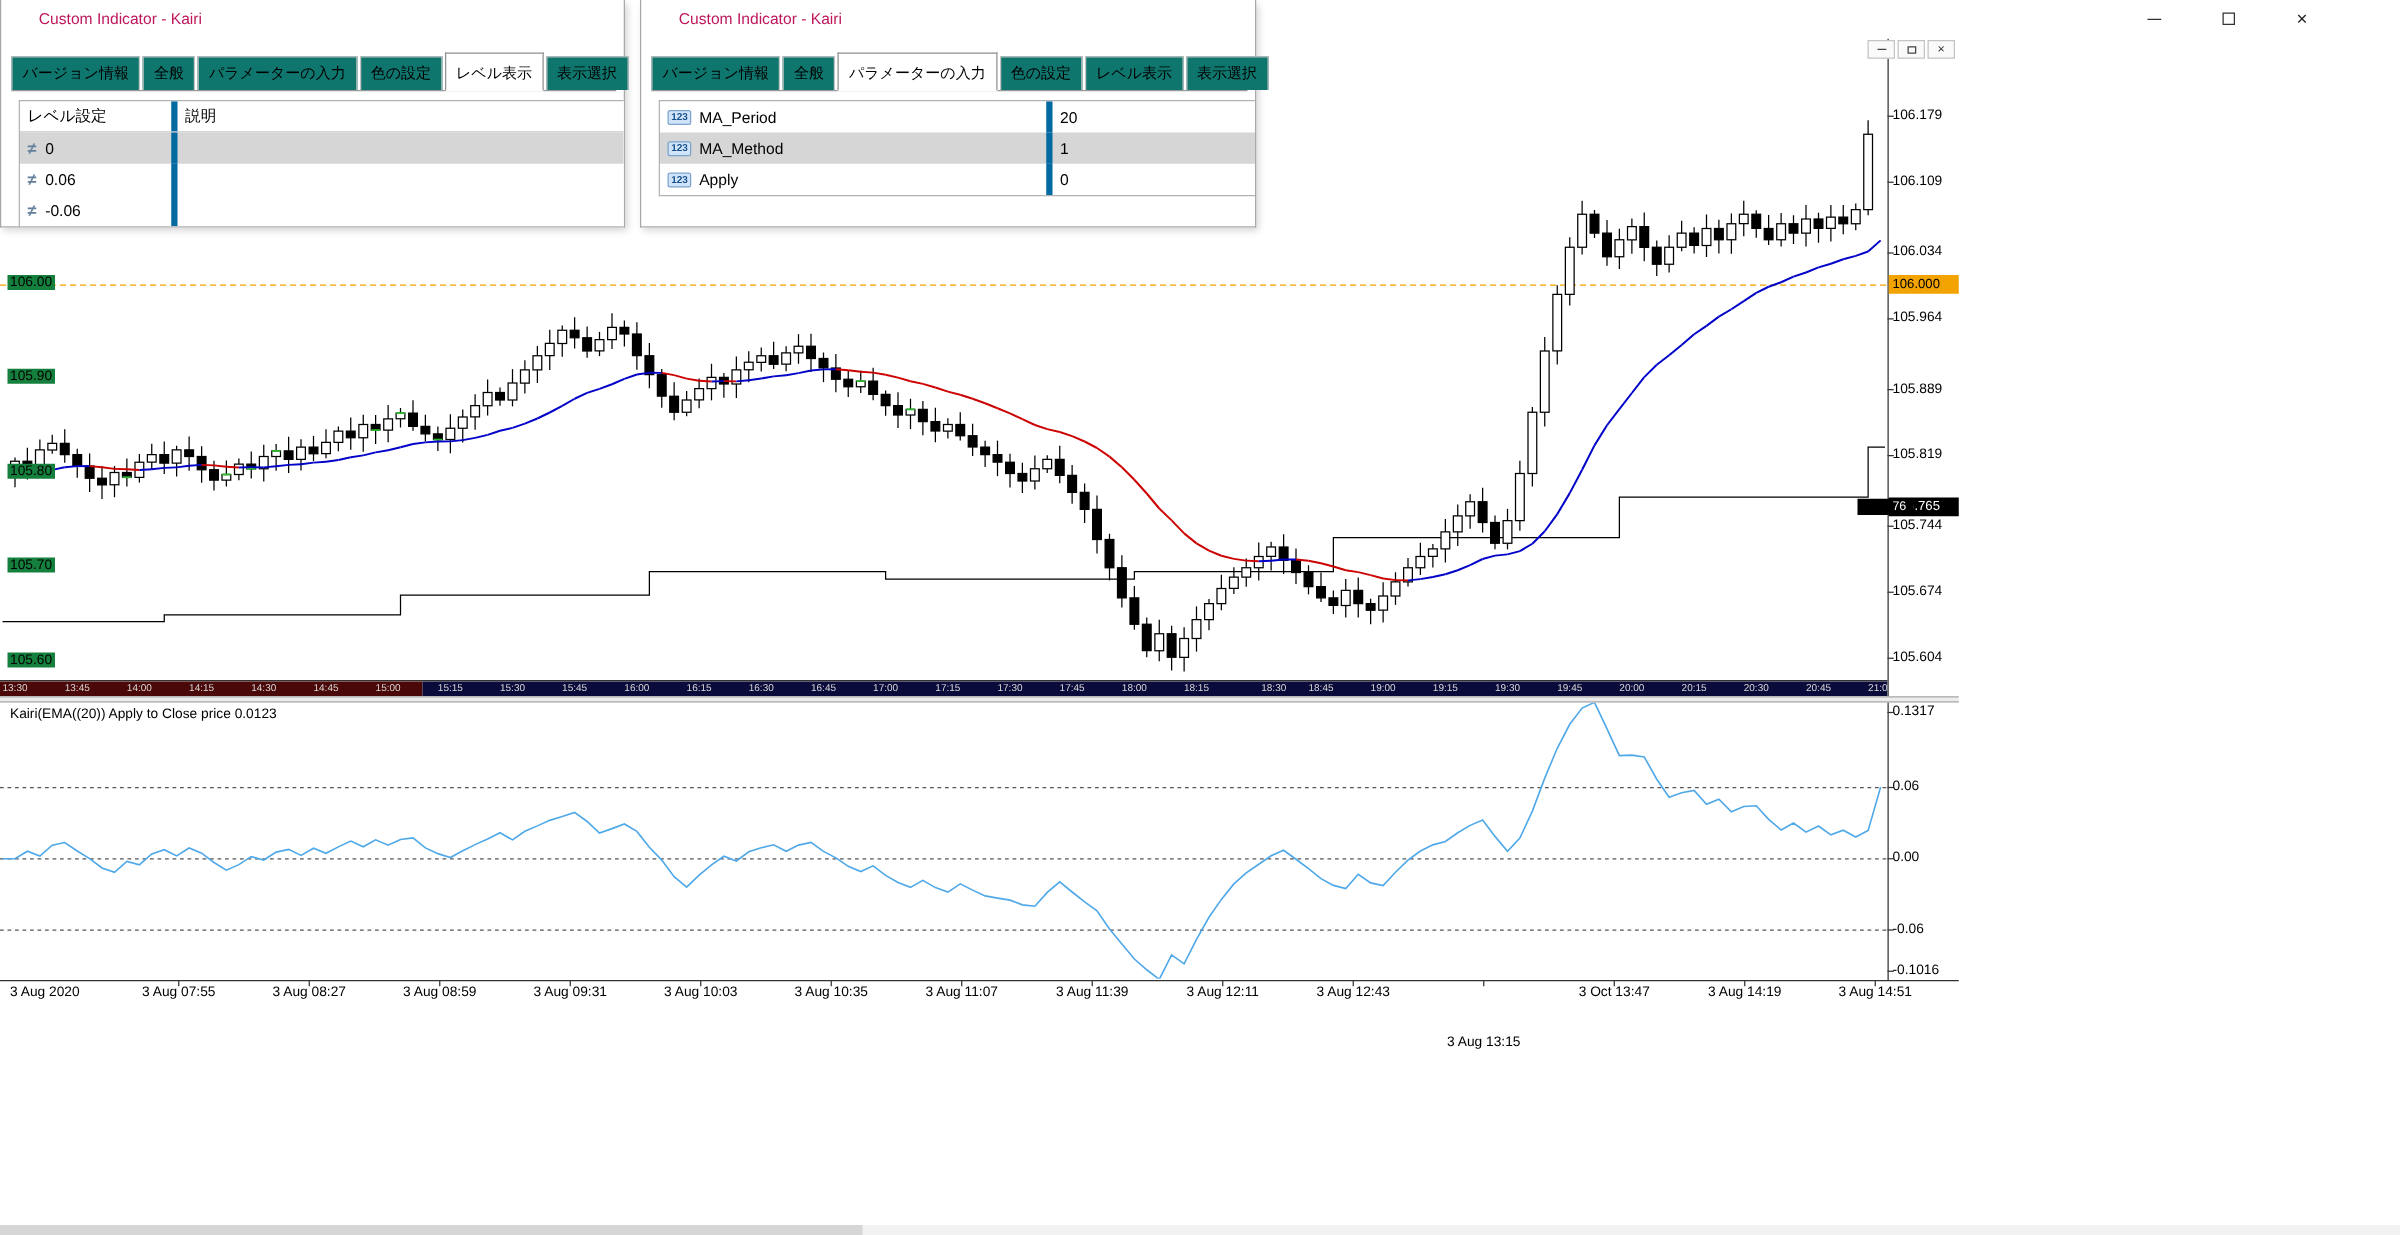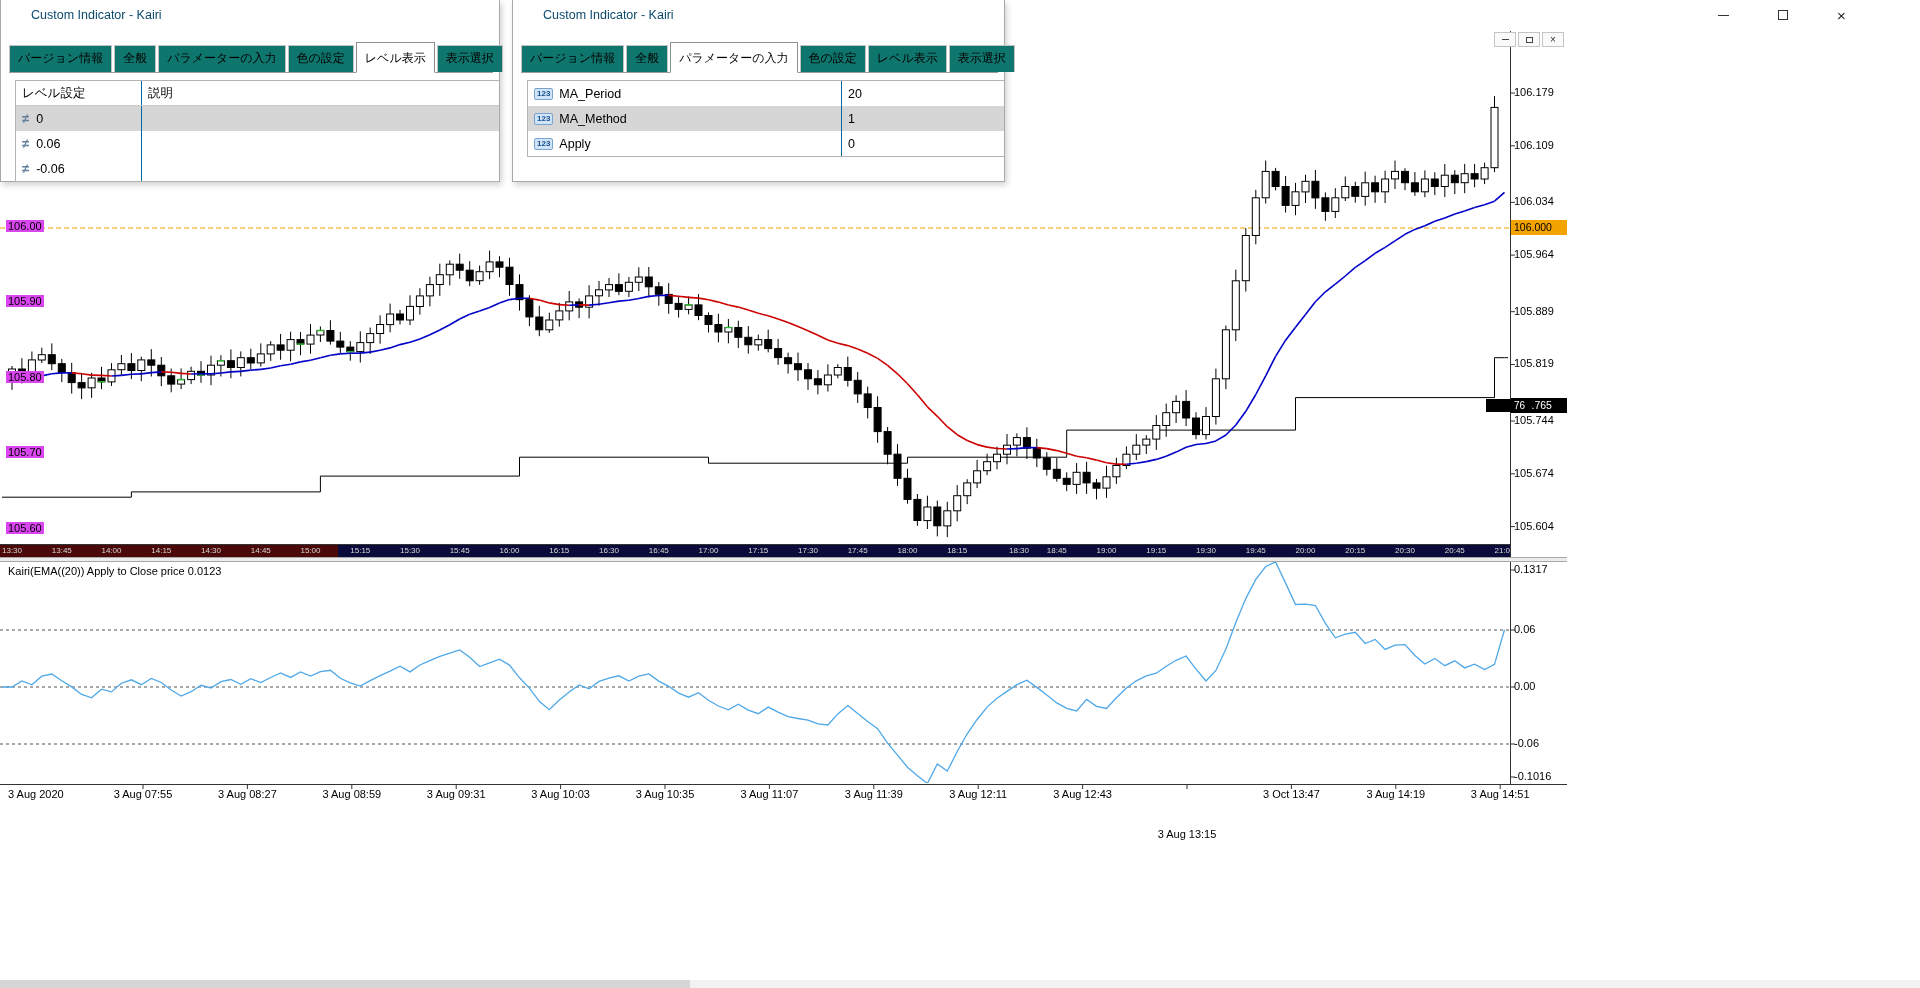--- a/index.html
+++ b/index.html
@@ -1,21 +1,21 @@
 <!DOCTYPE html>
 <html><head>
 <meta charset="utf-8">
 <style>
   html,body{margin:0;padding:0;background:#fff;}
   body{width:1920px;height:988px;overflow:hidden;position:relative;
        font-family:"Liberation Sans","DejaVu Sans",sans-serif;color:#000;}
   #app{position:absolute;left:0;top:0;width:1920px;height:988px;background:#fff;}
   #chart-svg{position:absolute;left:0;top:0;z-index:1;}
 
-  .pricechip{position:absolute;background:#d946ef;color:#000;font-size:11px;padding:0 2px;z-index:2;}
+  .pricechip{position:absolute;background:#15803d;color:#000;font-size:11px;padding:0 2px;z-index:2;}
   .rtick{position:absolute;left:1514px;font-size:11px;color:#000;z-index:2;white-space:nowrap;}
   .iscale{position:absolute;left:1514px;font-size:11px;color:#000;z-index:2;white-space:nowrap;}
   .tag{position:absolute;left:1511px;width:56px;height:15px;font-size:10.5px;line-height:15px;
        padding-left:3px;z-index:3;box-sizing:border-box;white-space:nowrap;}
   .tag.orange{background:#F2A300;color:#000;}
   .tag.black{background:#000;color:#fff;}
   #chip76{position:absolute;left:1486px;top:399px;width:23px;height:13px;background:#000;color:#fff;
           font-size:10px;line-height:13px;text-align:center;z-index:3;padding-left:22px;}
 
   #timebar{position:absolute;left:0;top:545px;width:1510px;height:12px;z-index:2;overflow:hidden;}
@@ -39,33 +39,33 @@
         align-items:center;justify-content:center;box-sizing:border-box;}
   .mic-min{display:inline-block;width:7px;height:1px;background:#444;}
   .mic-rest{display:inline-block;width:7px;height:6px;border:1px solid #444;box-sizing:border-box;}
   .mic-close{font-size:10px;color:#333;line-height:1;}
 
   #hscroll{position:absolute;left:0;top:980px;width:1920px;height:8px;background:#f2f2f2;z-index:2;}
   #hscroll .thumb{position:absolute;left:0;top:0;width:690px;height:8px;background:#d6d6d6;}
 
   .dialog{position:absolute;top:0;height:182px;background:#fff;border:1px solid #a9a9a9;border-top:none;
           box-shadow:2px 3px 6px rgba(0,0,0,0.18);z-index:10;box-sizing:border-box;}
-  .dlg-title{position:absolute;left:30px;top:8px;font-size:12.5px;color:#0c4a6e;white-space:nowrap;}
+  .dlg-title{position:absolute;left:30px;top:8px;font-size:12.5px;color:#be185d;white-space:nowrap;}
   .tabstrip{position:absolute;left:8px;right:6px;top:44px;height:28px;display:flex;align-items:flex-end;
             border-bottom:1px solid #9b9b9b;}
   .tab{box-sizing:border-box;font-size:12px;padding:4px 8px 5px;background:#0f766e;border:1px solid #c2c2c2;
        border-bottom:none;margin-right:2px;white-space:nowrap;color:#000;}
   .tab.active{background:#fff;border-color:#8f8f8f;padding-top:7px;margin-bottom:-1px;border-bottom:1px solid #fff;}
   .ptable{position:absolute;left:14px;top:80px;right:0;border:1px solid #b3b3b3;border-right:none;
           overflow:hidden;font-size:12.5px;background:#fff;}
   .prow{display:flex;height:25px;align-items:center;}
   .prow.phead{height:24px;border-bottom:1px solid #c9c9c9;}
   .prow.selected{background:#d6d6d6;}
   .pc{box-sizing:border-box;height:100%;display:flex;align-items:center;padding-left:6px;
-      border-right:1px solid #0369a1;overflow:hidden;white-space:nowrap;}
+      border-right:5px solid #0369a1;overflow:hidden;white-space:nowrap;}
   .pc.last{border-right:none;flex:1;}
   .lvl-ic{color:#64809c;font-size:13px;margin-right:7px;font-weight:bold;}
   .num-ic{display:inline-block;font-size:8px;font-weight:bold;color:#17518d;background:#cfe4f8;
           border:1px solid #7ba3cc;border-radius:2px;padding:1px 2px;margin-right:6px;line-height:1;}
 </style>
 </head>
 <body>
 
 <div id="app">
 

